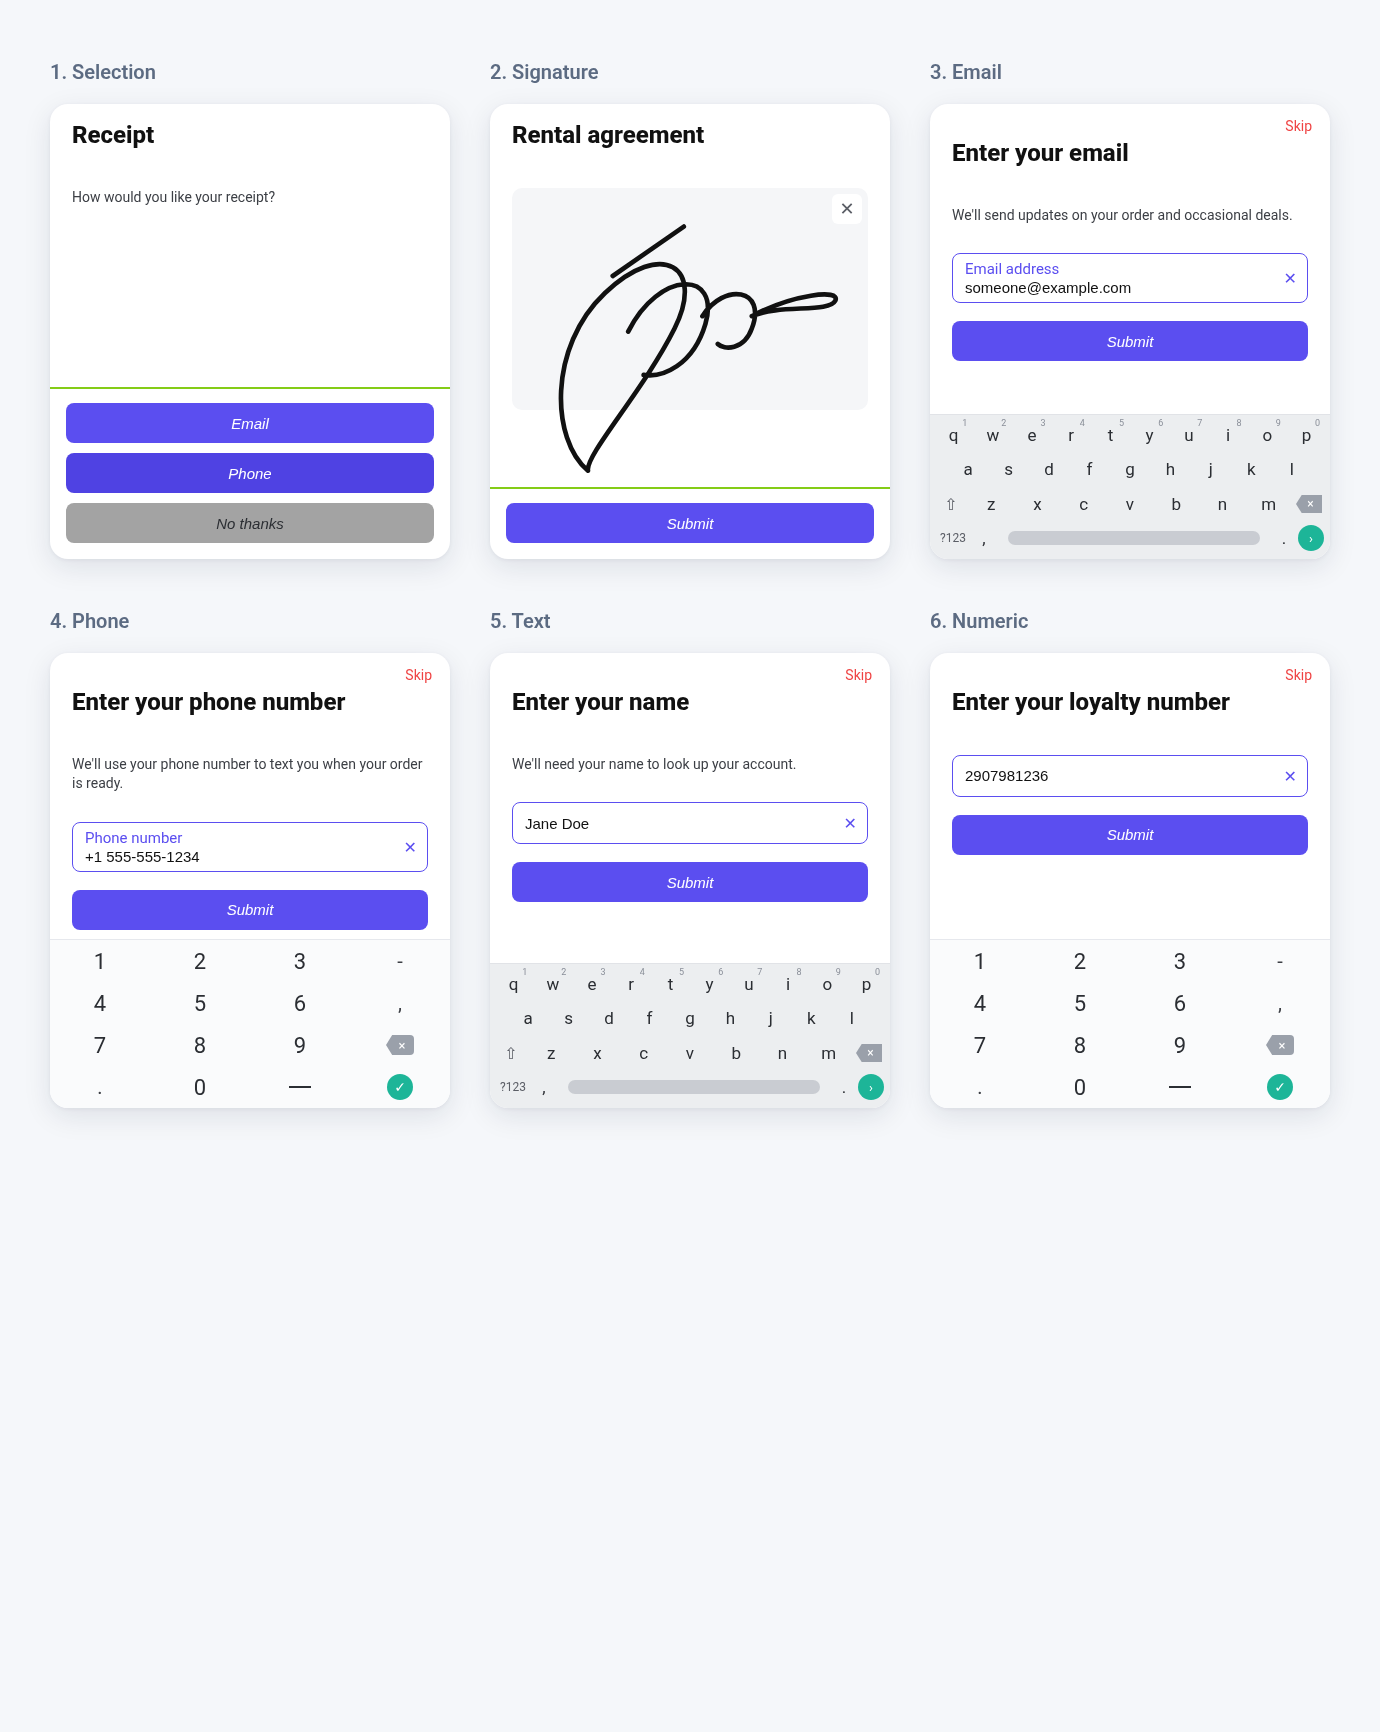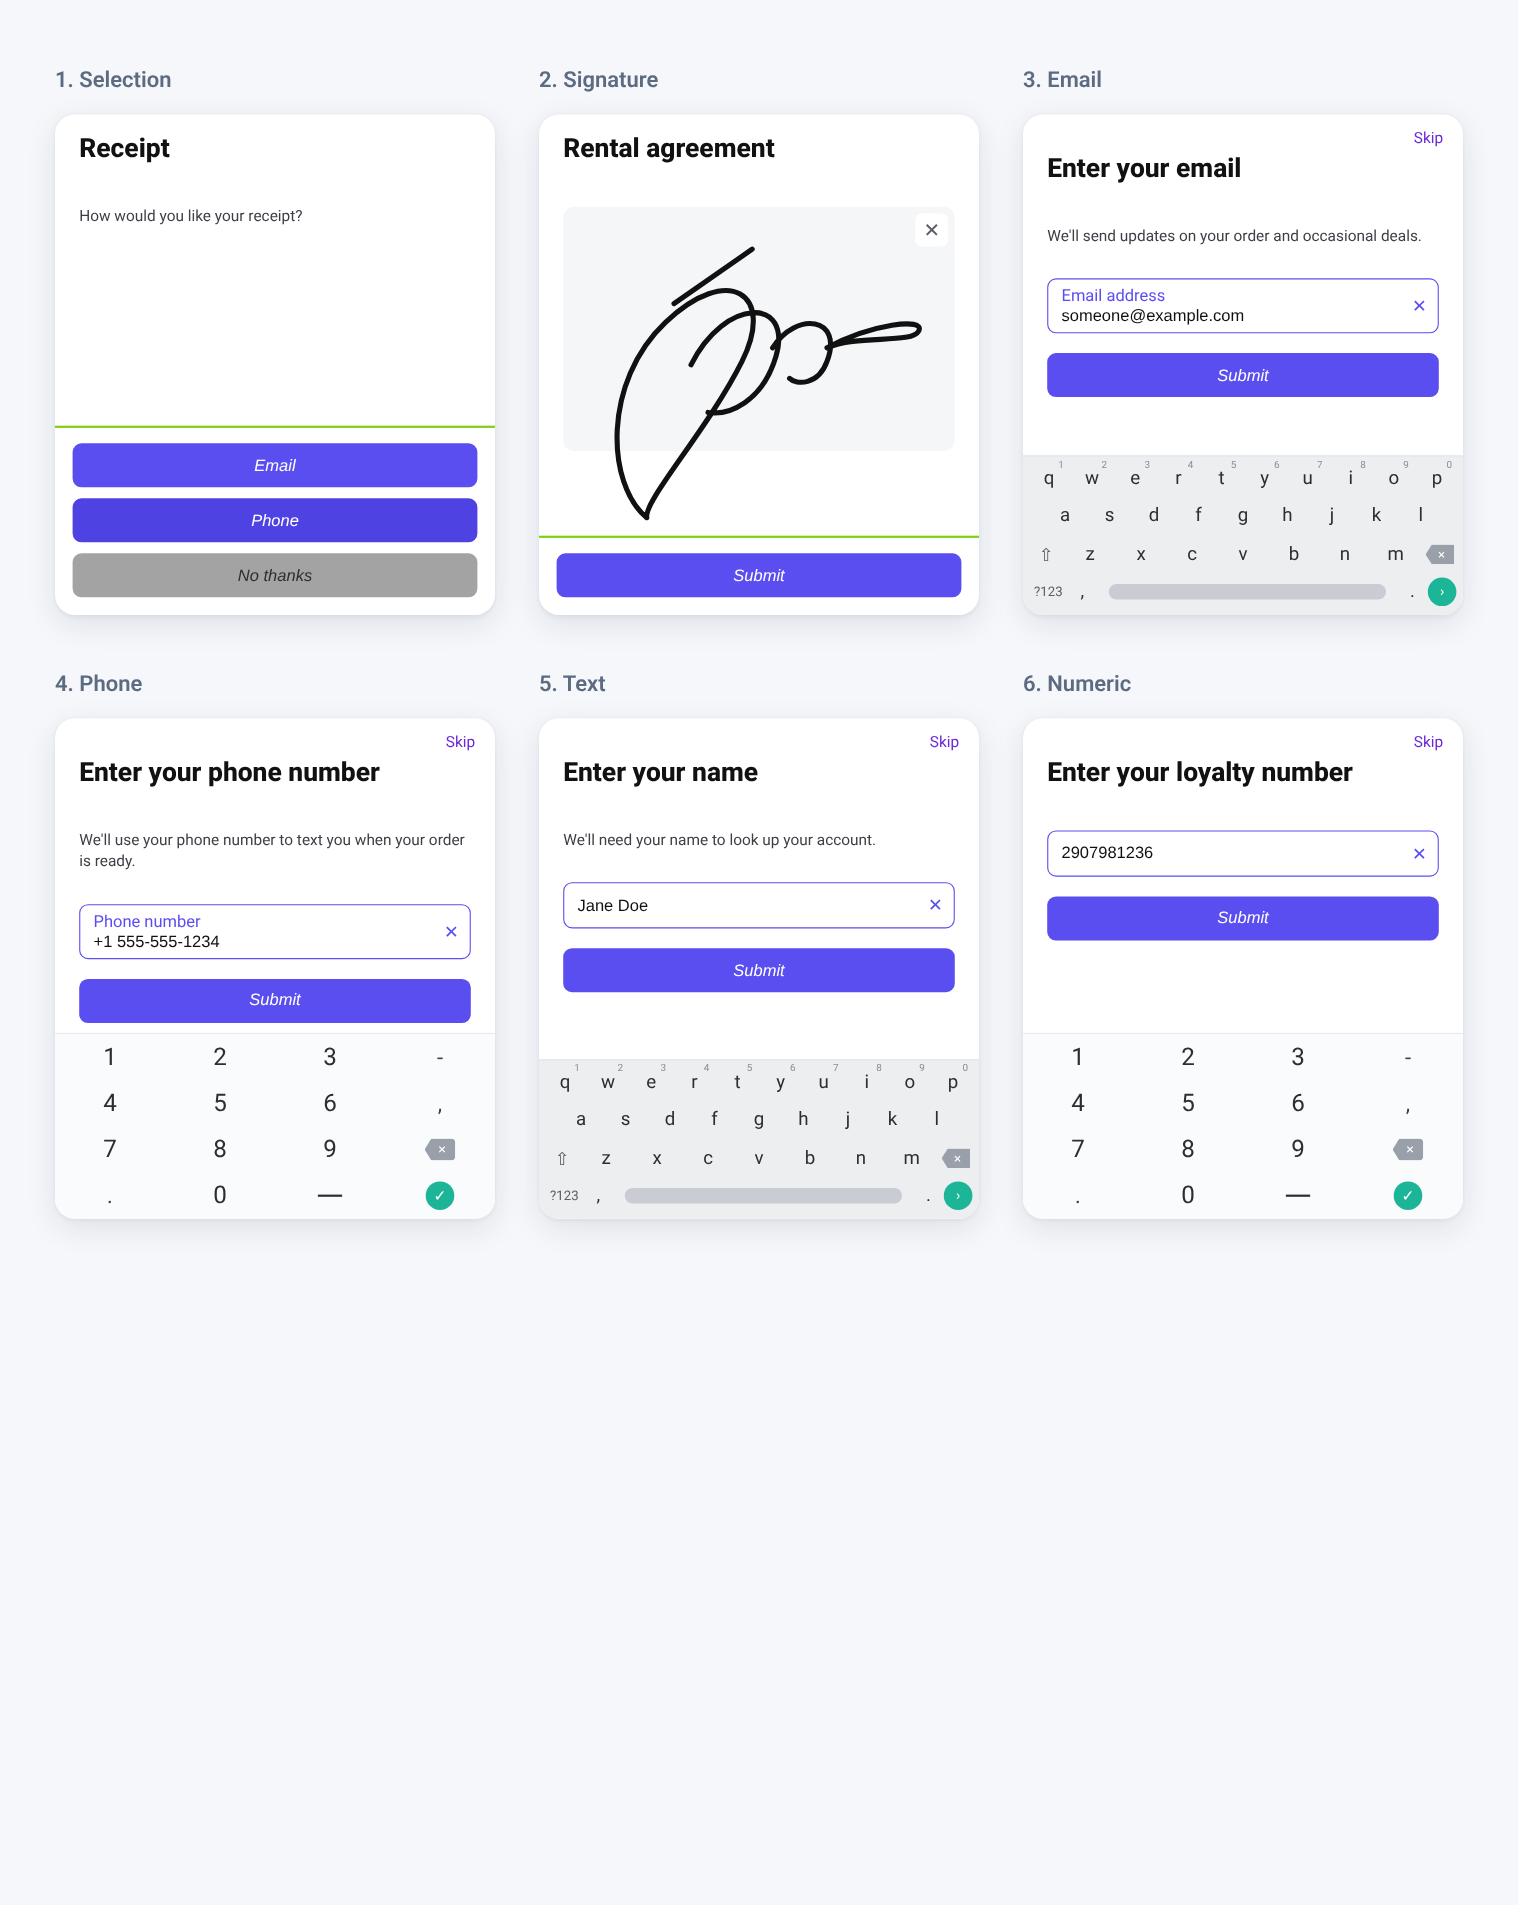--- a/index.html
+++ b/index.html
@@ -30,21 +30,21 @@
   display: flex;
   flex-direction: column;
   height: 455px;
 }
 .skip-row {
   display: flex;
   justify-content: flex-end;
   padding: 14px 18px 0 18px;
 }
 .skip {
-  color: #6d28d9;
+  color: #ef4444;
   font-size: 14px;
   cursor: pointer;
 }
 .content {
   padding: 18px 22px 12px 22px;
   flex: 0 0 auto;
 }
 .title {
   font-size: 24px;
   font-weight: 800;

